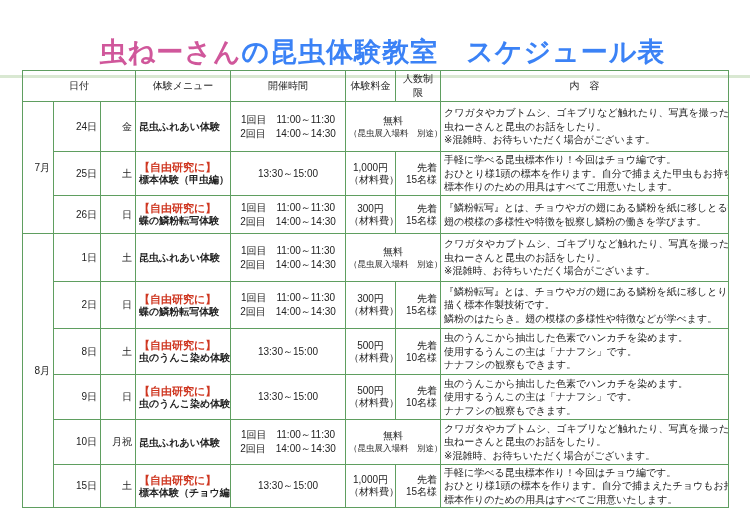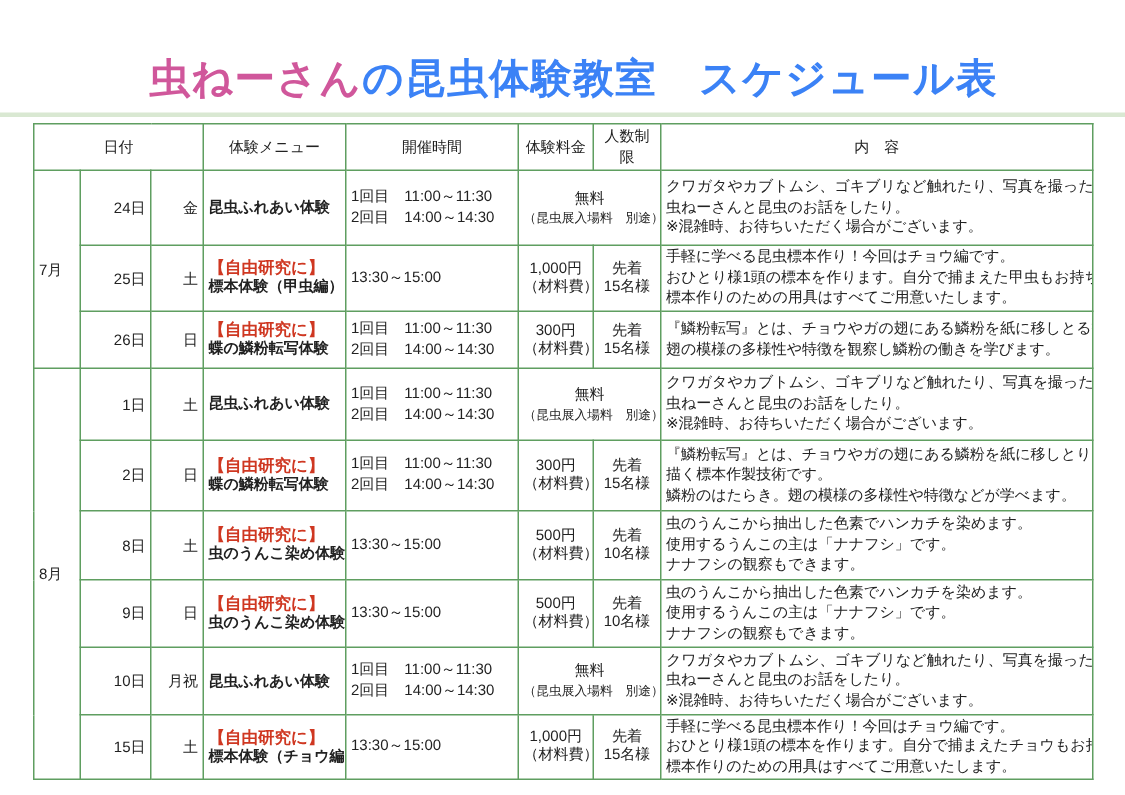--- a/index.html
+++ b/index.html
@@ -12,37 +12,37 @@
     position:absolute;top:34px;left:0;width:100%;
     text-align:center;font-size:27px;font-weight:bold;letter-spacing:1px;
     white-space:nowrap;
   }
   .title-hl{color:#d0579b;margin-left:15px;}
   .title-rest{color:#3b82f6;}
   .title-rule{
     position:absolute;top:75px;left:0;width:100%;height:3px;background:#d9e8d2;
   }
   table.schedule{
-    position:absolute;left:22px;top:82px;width:706px;
+    position:absolute;left:22px;top:70px;width:706px;
     border-collapse:collapse;table-layout:fixed;
   }
   .schedule td{
     border:1px solid #5f9e60;vertical-align:middle;
     padding:1px 3px;font-size:10px;overflow:hidden;
   }
   .hdr{ text-align:center;font-size:10px;color:#222;}
-  .c-month{vertical-align:top;text-align:left;padding-top:4px;font-size:10px;}
+  .c-month{vertical-align:top;text-align:right;padding-top:4px;font-size:10px;}
   .c-date,.c-dow{text-align:right;font-size:10px;}
   .c-menu{padding-left:5px;}
   .menu-label{color:#cf3721;font-weight:bold;font-size:11px;line-height:12px;white-space:nowrap;}
   .menu-name{font-weight:bold;font-size:10px;line-height:13px;white-space:nowrap;}
-  .c-time{text-align:left;font-size:10px;line-height:14px;white-space:nowrap;margin-left:12px;}
+  .c-time{text-align:center;font-size:10px;line-height:14px;white-space:nowrap;margin-left:12px;}
   .c-fee{text-align:center;font-size:9.5px;line-height:12px;white-space:nowrap;}
   .c-fee .sub{font-size:8.5px;}
-  .c-limit{text-align:center;font-size:9.5px;line-height:12px;white-space:nowrap;}
+  .c-limit{text-align:right;font-size:9.5px;line-height:12px;white-space:nowrap;}
   .c-content{font-size:8.8px;line-height:13.4px;padding:2px 6px;white-space:nowrap;}
 </style>
 </head>
 <body>
 
 <div class="page-title"><span class="title-hl">虫ねーさん</span><span class="title-rest">の昆虫体験教室　スケジュール表</span></div>
 <div class="title-rule"></div>
 
 <table class="schedule">
   <colgroup>

